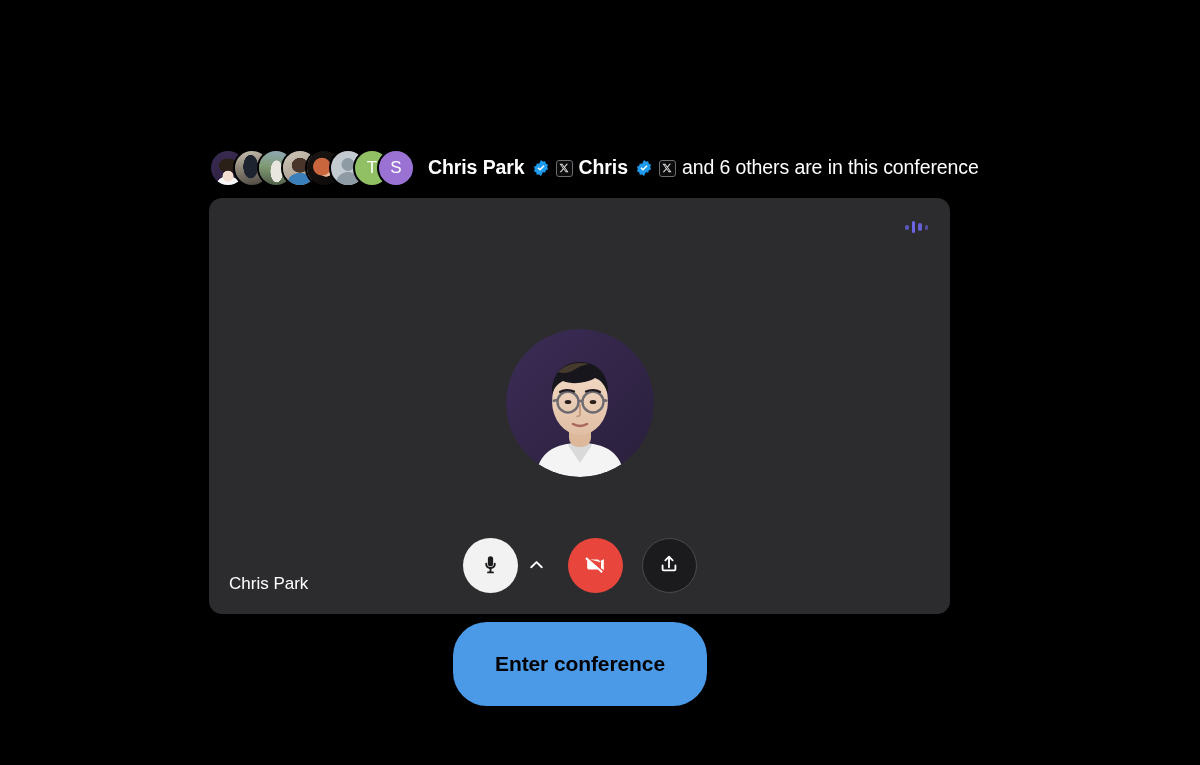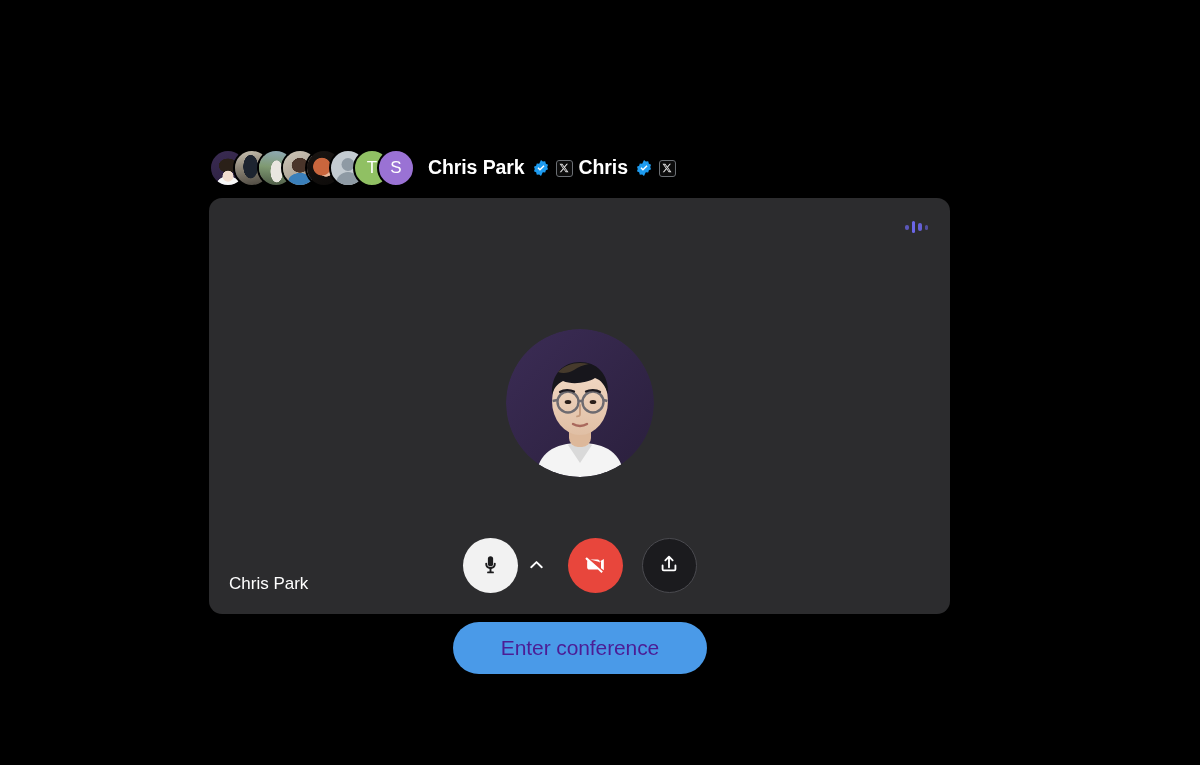--- a/index.html
+++ b/index.html
@@ -263,28 +263,28 @@
     margin-left: 19px;
   }
   .ctrl-share svg { stroke: #ffffff; fill: none; }
 
   
   .enter-btn {
     position: absolute;
     left: 453px;
     top: 622px;
     width: 254px;
-    height: 52px;
+    height: 84px;
     border-radius: 34px;
     background: #4a9ae8;
     border: none;
-    color: #4c1d95;
+    color: #000000;
     font-family: "Liberation Sans", sans-serif;
     font-size: 21px;
-    font-weight: 400;
+    font-weight: 700;
     letter-spacing: -0.1px;
     cursor: pointer;
     display: flex;
     align-items: center;
     justify-content: center;
   }
 </style>
 </head>
 <body>
 
@@ -350,20 +350,21 @@
           <path fill="#ffffff" d="M10.6 15.6L7.3 12.3l1.3-1.3 2 2 4.8-4.8 1.3 1.3z"></path>
         </svg>
       </span>
 
       <span class="x-badge">
         <svg width="10" height="10" viewBox="0 0 24 24" aria-hidden="true">
           <path fill="#e6e6e6" d="M18.2 2h3.3l-7.2 8.2L22.8 22h-6.6l-5.2-6.8L5 22H1.7l7.7-8.8L1.2 2h6.8l4.7 6.2zm-1.2 18h1.8L7.1 3.9H5.2z"></path>
         </svg>
       </span>
 
+      <span class="htail">and 6 others are in this conference</span>
 
     </div>
   </div>
 
   <div class="video-panel">
 
     <div class="audio-indicator">
       <i></i>
         <i></i>
         <i></i>

